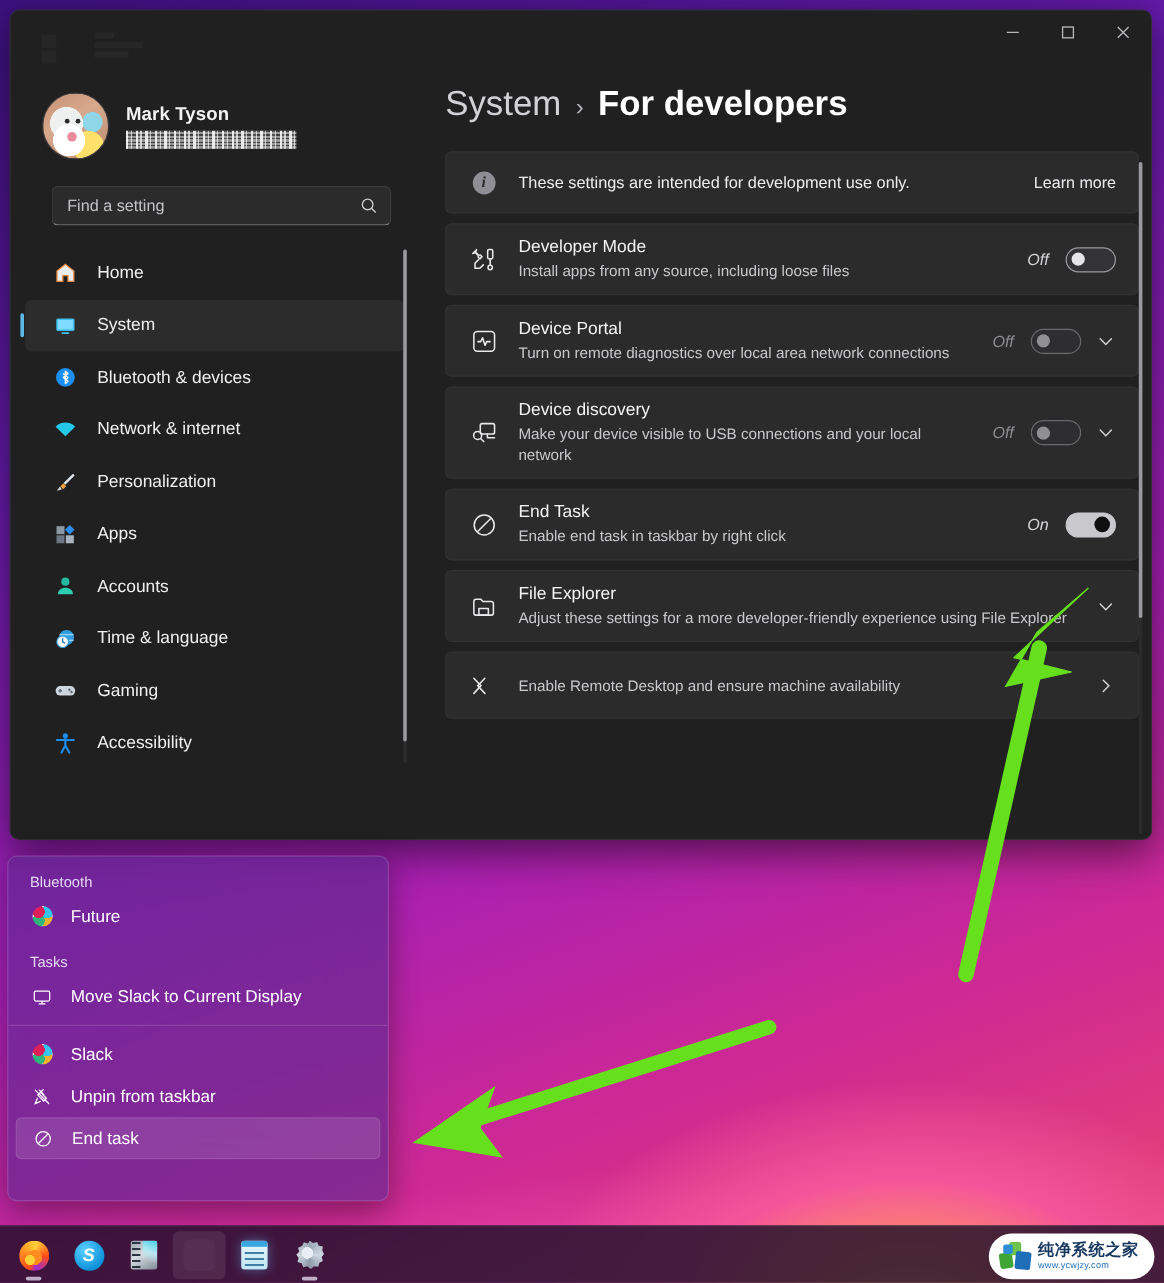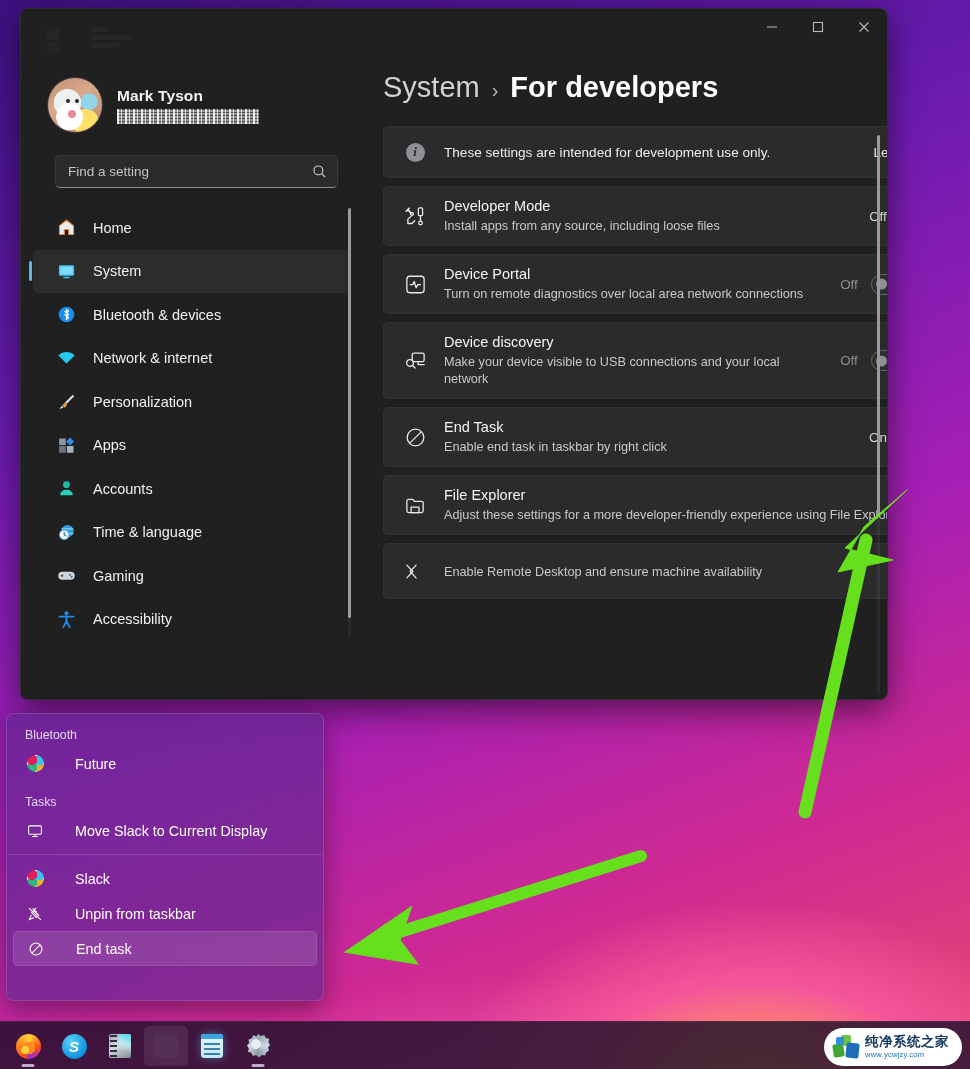--- a/index.html
+++ b/index.html
@@ -16,22 +16,22 @@
     background:
       radial-gradient(ellipse 520px 340px at 78% 104%, #ffe9b8 0%, #ff9a5e 16%, #f4559a 38%, rgba(226,60,150,0) 62%),
       radial-gradient(ellipse 760px 460px at 52% 118%, #f9c5e4 0%, #e857c0 28%, rgba(180,50,190,0) 62%),
       linear-gradient(160deg, #3d1180 0%, #6a1bb0 30%, #a61fb5 58%, #d12a91 80%, #e8486f 100%);
     overflow: hidden;
   }
 
   
   #settings-window {
     position: absolute;
-    left: 20px; top: 8px;
-    width: 868px; height: 692px;
+    left: 8px; top: 8px;
+    width: 952px; height: 692px;
     background: #202020;
     border-radius: 8px;
     border: 1px solid #2f2f33;
     overflow: hidden;
     box-shadow: 0 10px 34px rgba(0,0,0,.55);
   }
 
   
   #titlebar {
     position: absolute; left: 0; top: 0; right: 0; height: 48px;
@@ -176,21 +176,21 @@
   .banner-text { color: #ededf0; font-size: 13.6px; }
   .learn-more { color: #eaeaee; font-size: 13.4px; white-space: nowrap; margin-left: 18px; }
   .info-dot {
     width: 19px; height: 19px; border-radius: 50%;
     background: #8e8e94; color: #2b2b2b;
     font-size: 13px; font-weight: 700; font-style: italic;
     display: flex; align-items: center; justify-content: center;
     font-family: "Liberation Serif", serif;
   }
   .card-right { display: flex; align-items: center; gap: 12px; margin-left: 12px; }
-  .state-label { font-size: 13.4px; color: #d6d6da; min-width: 20px; text-align: center; }
+  .state-label { font-size: 13.4px; color: #d6d6da; min-width: 20px; text-align: left; font-style: italic; }
   .state-label.dim { color: #8d8d92; }
 
   .toggle {
     width: 42px; height: 21px; border-radius: 11px;
     position: relative; flex: 0 0 42px;
   }
   .toggle.off { background: #333336; border: 1px solid #9b9b9f; }
   .toggle.off.dim { background: #2e2e31; border-color: #6a6a6e; }
   .toggle.off .knob { left: 4px; width: 11px; height: 11px; background: #e6e6e9; }
   .toggle.off.dim .knob { background: #8f8f94; }
@@ -220,21 +220,21 @@
     border: 1px solid rgba(255,255,255,.14);
     border-radius: 8px;
     overflow: hidden;
     box-shadow: 0 8px 26px rgba(0,0,0,.38);
   }
   .ctx-head {
     color: #e4d7f3; font-size: 12.3px;
     padding: 14px 0 4px 18px;
   }
   .ctx-item {
-    display: flex; align-items: center; gap: 30px;
+    display: flex; align-items: center; gap: 14px;
     height: 35px; margin: 0 6px; padding-left: 12px;
     border-radius: 5px;
     color: #ffffff; font-size: 14.3px; text-align: right;
   }
   .ctx-item.hl { background: rgba(255,255,255,.11); border: 1px solid rgba(255,255,255,.10); }
   .ctx-ico { width: 20px; flex: 0 0 20px; display: flex; align-items: center; justify-content: center; color: #fff; }
   .ctx-sep { height: 1px; background: rgba(255,255,255,.13); margin: 6px 0 6px 0; }
   .slack-ico {
     width: 17px; height: 17px; border-radius: 50%;
     background:

